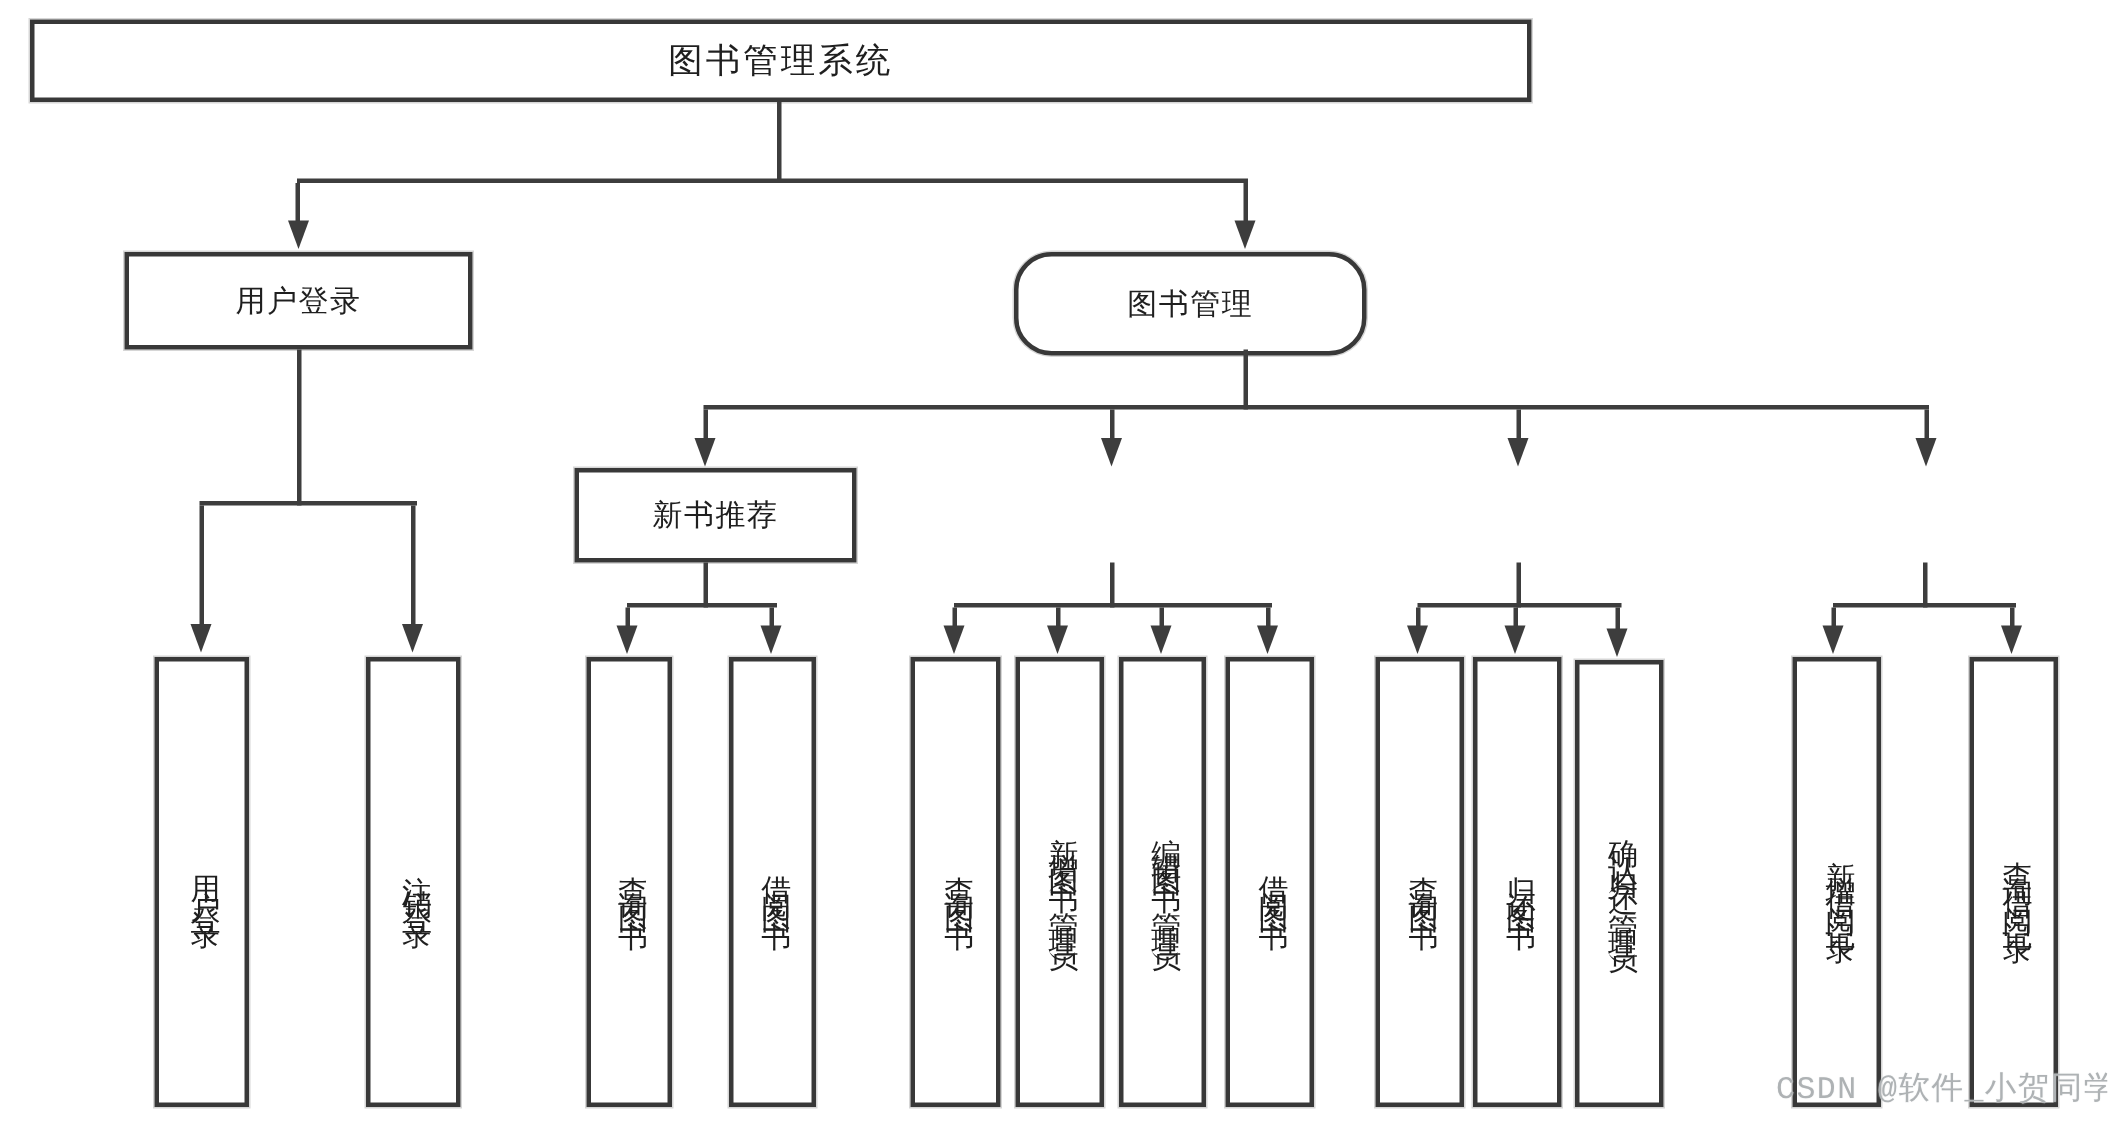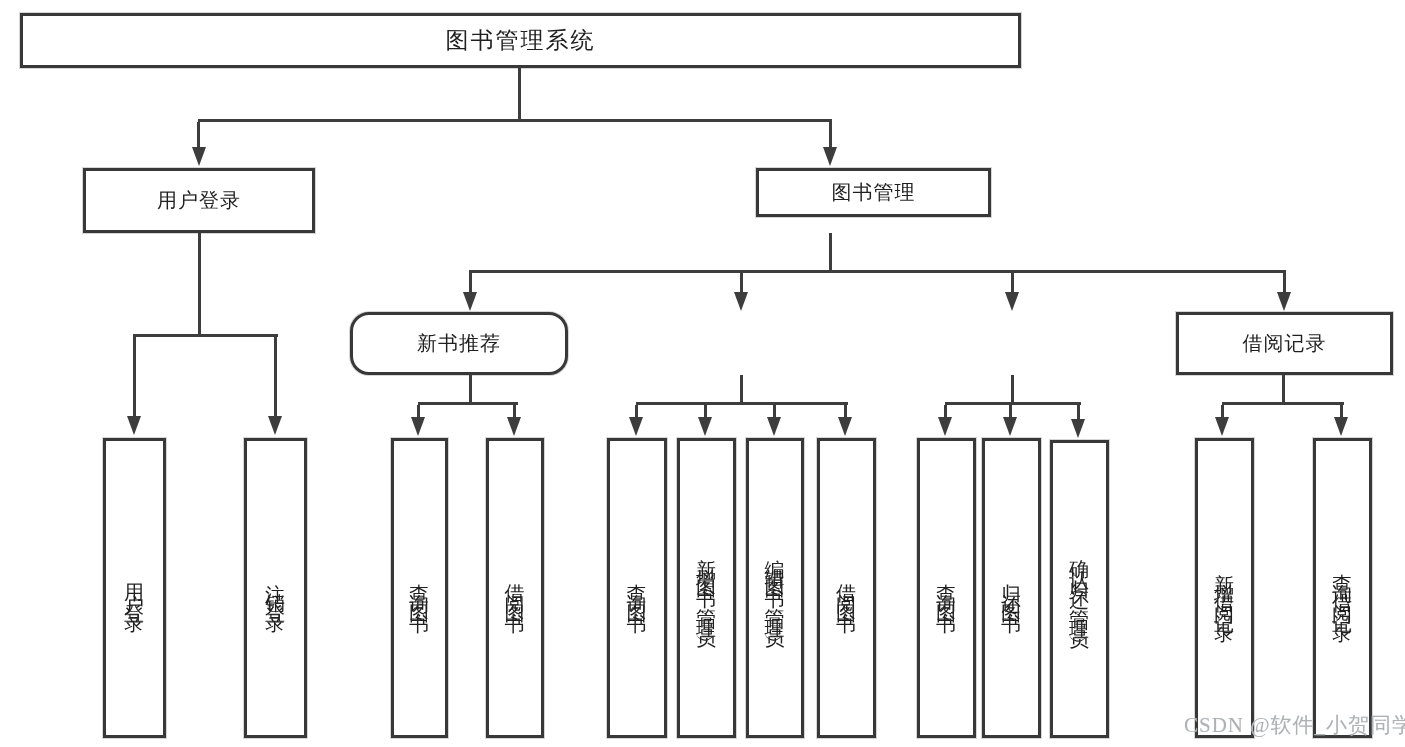--- a/index.html
+++ b/index.html
@@ -2,21 +2,21 @@
 <html><head>
 <meta charset="utf-8">
 <style>
   html, body { margin: 0; padding: 0; background: #ffffff; }
   .stage {
     position: relative;
     width: 1405px;
     height: 747px;
     background: #ffffff;
     overflow: hidden;
-    font-family: Liberation Serif, serif;
+    font-family: Liberation Mono, monospace;
   }
   .box {
     position: absolute;
     box-sizing: border-box;
     border: 3px solid #383838;
     background: #ffffff;
     display: flex;
     align-items: center;
     justify-content: center;
     color: #1f1f1f;
@@ -61,29 +61,26 @@
 
 <div class="stage">
 
   <div class="box" style="left:20px; top:13px; width:1001px; height:55px;">
     <span class="hlabel root-label">图书管理系统</span>
   </div>
 
   <div class="box" style="left:83px; top:168px; width:232px; height:65px;">
     <span class="hlabel">用户登录</span>
   </div>
-  <div class="box" style="left:756px; top:168px; width:235px; height:49px;">
+  <div class="box" style="left:676px; top:168px; width:235px; height:69px;border-radius:25px;">
     <span class="hlabel">图书管理</span>
   </div>
 
-  <div class="box" style="left:350px; top:312px; width:218px; height:63px;border-radius:19px;">
+  <div class="box" style="left:383px; top:312px; width:188px; height:63px;">
     <span class="hlabel">新书推荐</span>
-  </div>
-  <div class="box" style="left:1176px; top:312px; width:217px; height:63px;">
-    <span class="hlabel">借阅记录</span>
   </div>
 
   <div class="box" style="left:103px; top:438px; width:63px; height:300px;">
     <span class="vtext">用户登录</span>
   </div>
   <div class="box" style="left:244px; top:438px; width:63px; height:300px;">
     <span class="vtext">注销登录</span>
   </div>
 
   <div class="box" style="left:391px; top:438px; width:57px; height:300px;">

